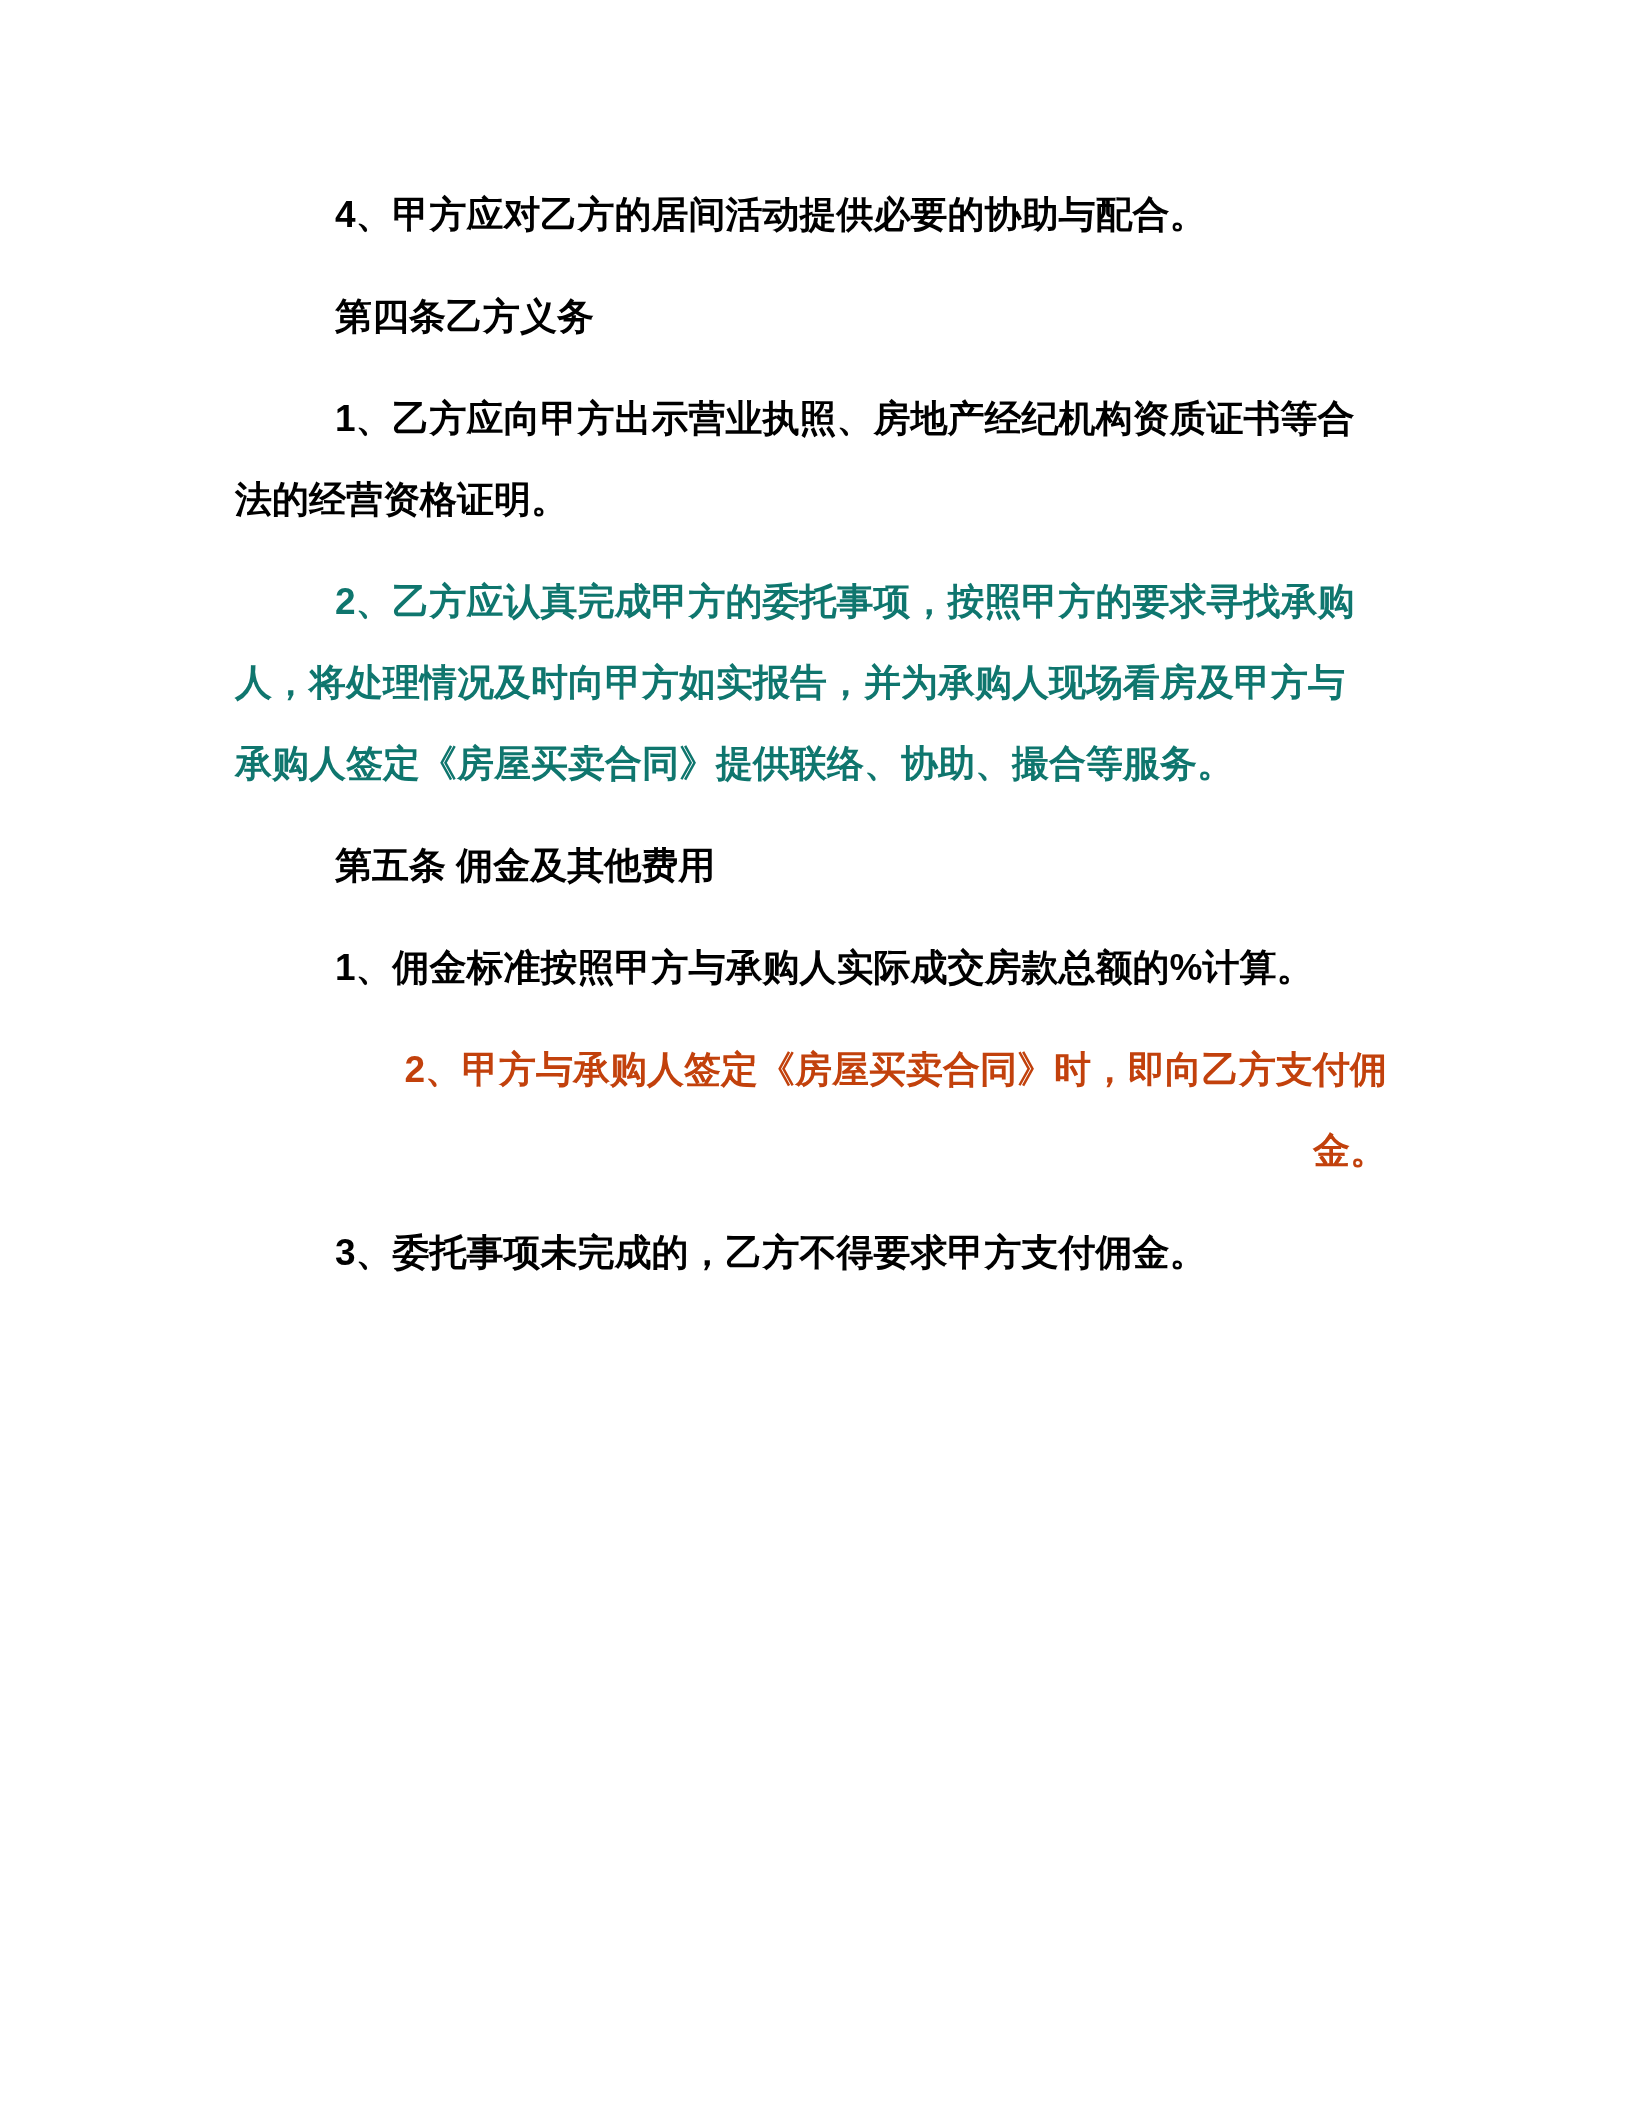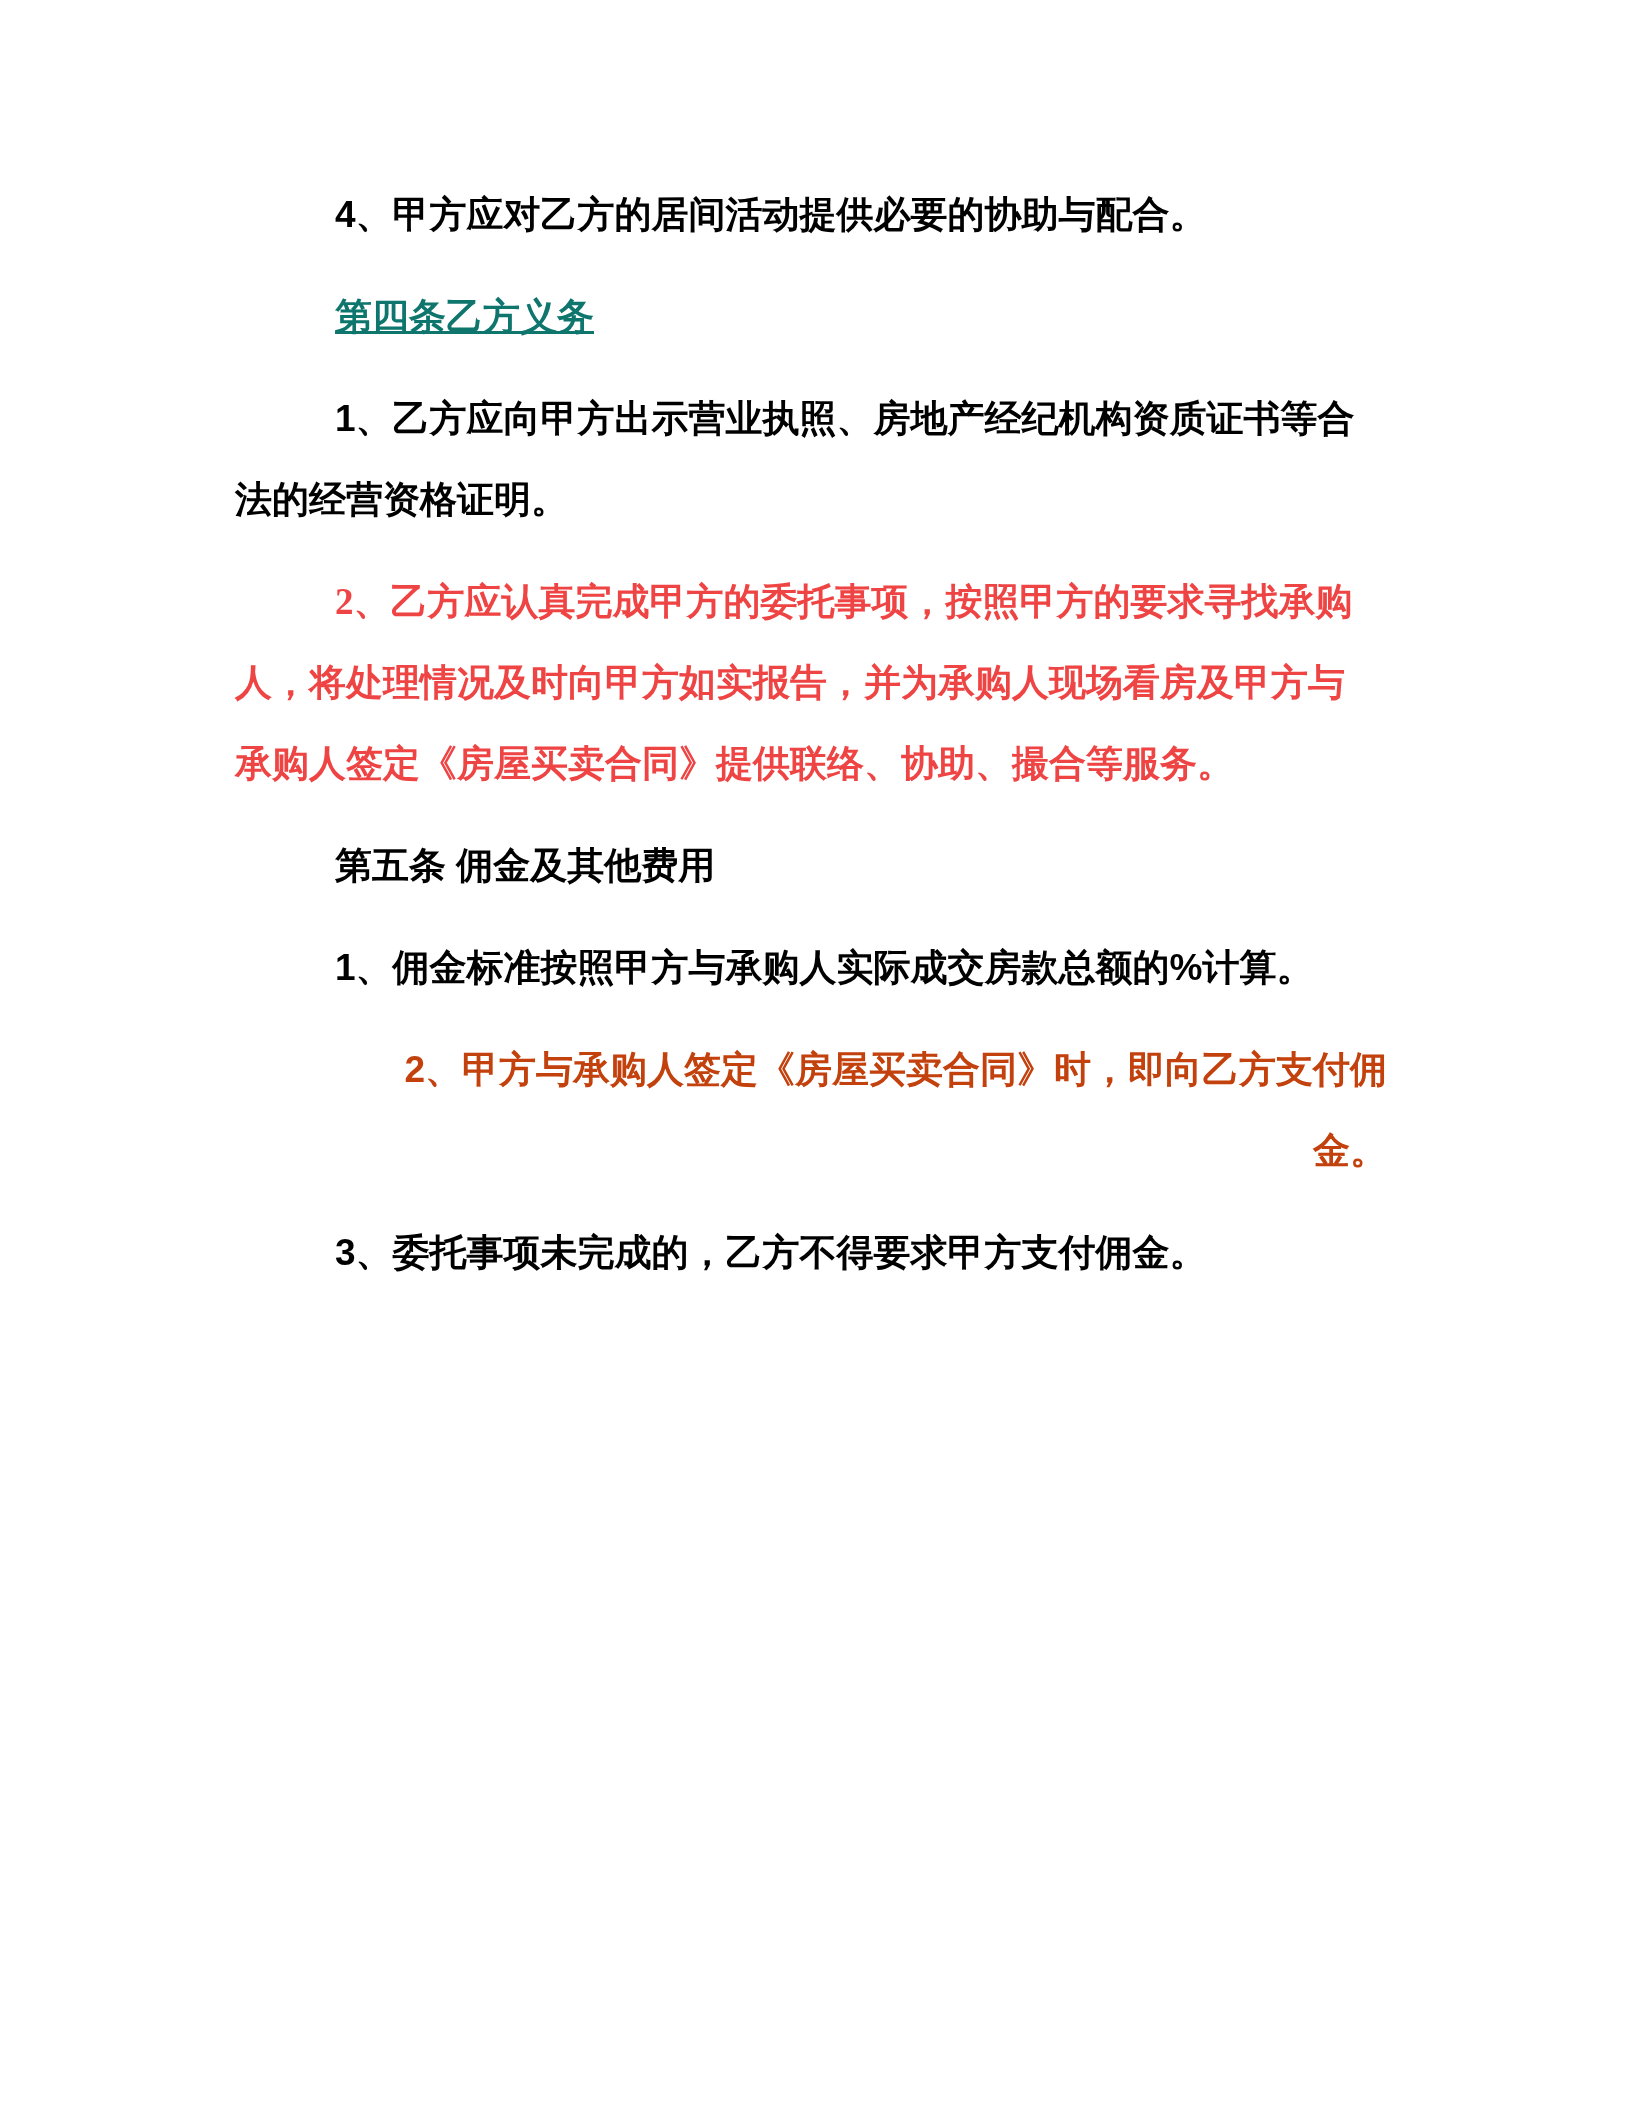--- a/index.html
+++ b/index.html
@@ -30,24 +30,24 @@
     white-space: pre-wrap;
     text-align: left;
   }
 </style>
 </head>
 <body>
 
 <main class="doc-page">
   <div id="doc-body">
       <p class="para" style="color: rgb(0, 0, 0);">4、甲方应对乙方的居间活动提供必要的协助与配合。</p>
-      <p class="para" style="color: #0f766e; text-decoration: underline;">第四条乙方义务</p>
+      <p class="para" style="color: #000000;">第四条乙方义务</p>
       <p class="para" style="color: rgb(0, 0, 0);">1、乙方应向甲方出示营业执照、房地产经纪机构资质证书等合
 法的经营资格证明。</p>
-      <p class="para" style="color: #ef4444; font-family: Liberation Serif, serif;">2、乙方应认真完成甲方的委托事项，按照甲方的要求寻找承购
+      <p class="para" style="color: #0f766e;">2、乙方应认真完成甲方的委托事项，按照甲方的要求寻找承购
 人，将处理情况及时向甲方如实报告，并为承购人现场看房及甲方与
 承购人签定《房屋买卖合同》提供联络、协助、撮合等服务。</p>
       <p class="para" style="color: rgb(0, 0, 0);">第五条 佣金及其他费用</p>
       <p class="para" style="color: rgb(0, 0, 0);">1、佣金标准按照甲方与承购人实际成交房款总额的%计算。</p>
       <p class="para" style="color: #c2410c; text-align: right;">2、甲方与承购人签定《房屋买卖合同》时，即向乙方支付佣
 金。</p>
       <p class="para" style="color: rgb(0, 0, 0);">3、委托事项未完成的，乙方不得要求甲方支付佣金。</p>
     </div>
 </main>
 

